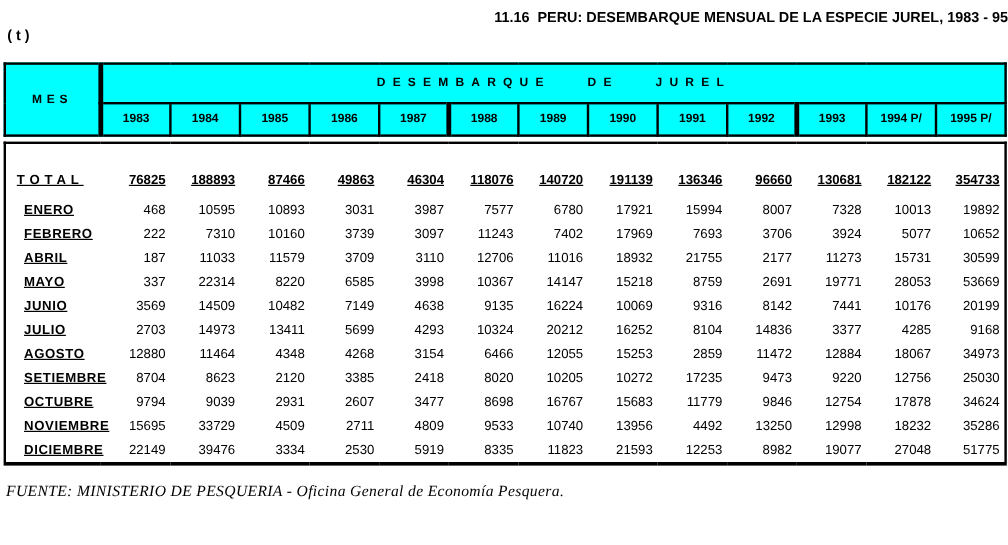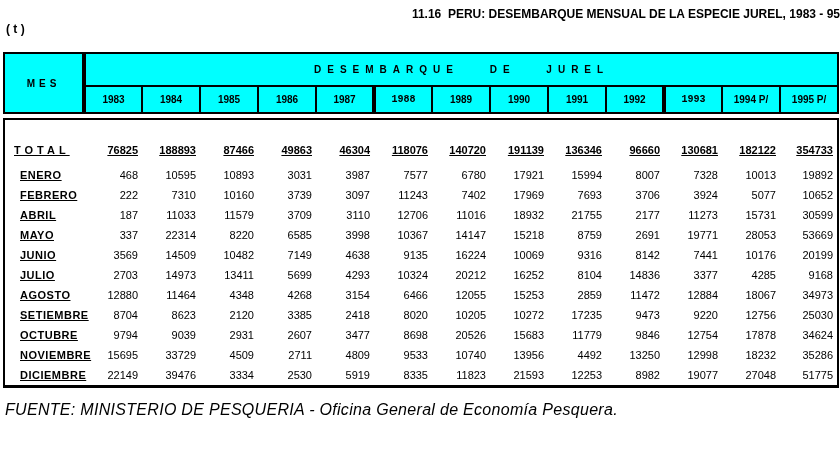--- a/index.html
+++ b/index.html
@@ -15,37 +15,37 @@
     table-layout:fixed;width:834px;margin:15px 0 0 3px;
     border-collapse:collapse;background:#00FFFF;
   }
   .header-table th{
     border:2px solid #000;font-weight:bold;text-align:center;
     font-size:10px;padding:0;
   }
   .mes-cell{letter-spacing:4px;font-size:12px;}
   .group-cell{height:31px;letter-spacing:6px;word-spacing:22px;font-size:12px;}
   .year-cell{height:25px;}
-  .thick-left{border-left-width:4px !important;font-family:Liberation Mono, monospace;}
+  .thick-left{border-left-width:4px !important;}
   .mes-sep{border-right:4px solid #000 !important;}
   .body-table{
     table-layout:fixed;width:834px;margin:4px 0 0 3px;
     border-collapse:collapse;
     border:2px solid #000;border-bottom-width:3px;
   }
   .body-table td{padding:0;font-size:11px;height:20px;vertical-align:middle;}
   .row-label{font-weight:bold;padding-left:15px !important;letter-spacing:0.5px;text-decoration:underline;}
   .num{text-align:right;padding-right:4px !important;}
   .total-row td{padding-top:24px !important;padding-bottom:9px !important;height:auto;}
   .total-label{font-weight:bold;letter-spacing:4px;text-decoration:underline;padding-left:9px !important;font-size:12px;}
   .total-num{font-weight:bold;text-decoration:underline;font-size:11.5px;}
   .footer{
     margin:13px 0 0 5px;
-    font-family:Liberation Sans, sans-serif;
-    font-style:italic;font-size:16px;letter-spacing:0.3px;
+    font-family:Liberation Serif, serif;
+    font-style:italic;font-size:13px;letter-spacing:0.3px;
   }
 </style>
 </head>
 <body>
 
 <div class="page">
 
   <div class="title-block">
     <div class="title">11.16  PERU: DESEMBARQUE MENSUAL DE LA ESPECIE JUREL, 1983 - 95</div>
     <div class="subtitle">( t )</div>
@@ -254,21 +254,21 @@
           <td class="num">25030</td>
         </tr>
         <tr>
           <td class="row-label">OCTUBRE</td>
           <td class="num">9794</td>
           <td class="num">9039</td>
           <td class="num">2931</td>
           <td class="num">2607</td>
           <td class="num">3477</td>
           <td class="num">8698</td>
-          <td class="num">20526</td>
+          <td class="num">16767</td>
           <td class="num">15683</td>
           <td class="num">11779</td>
           <td class="num">9846</td>
           <td class="num">12754</td>
           <td class="num">17878</td>
           <td class="num">34624</td>
         </tr>
         <tr>
           <td class="row-label">NOVIEMBRE</td>
           <td class="num">15695</td>

